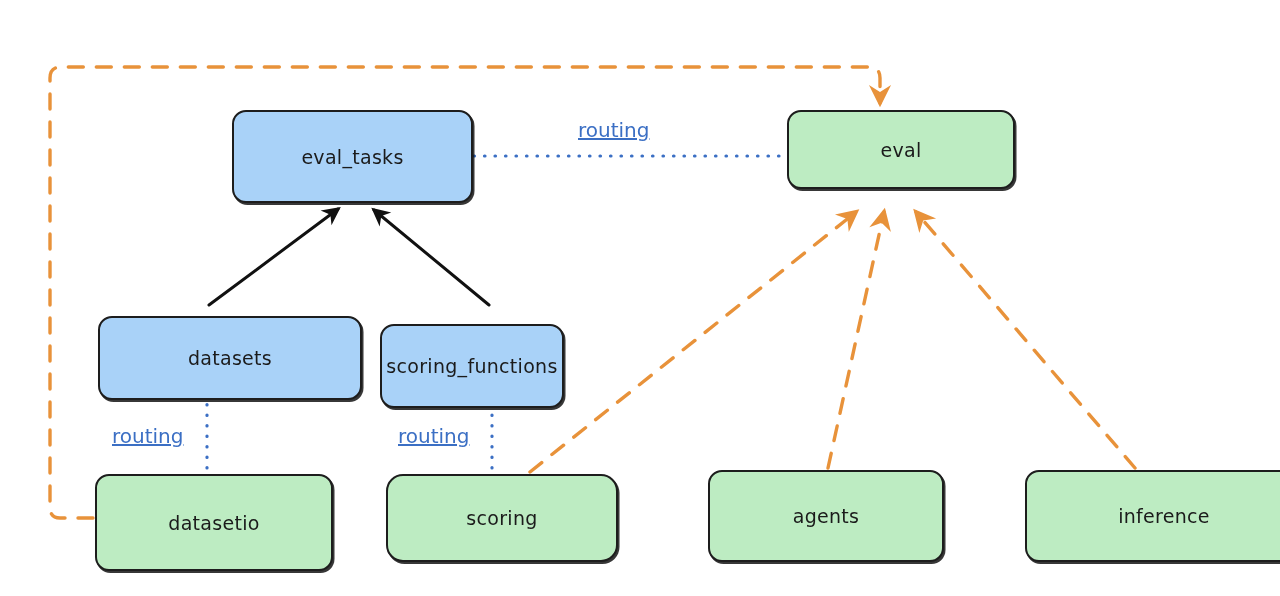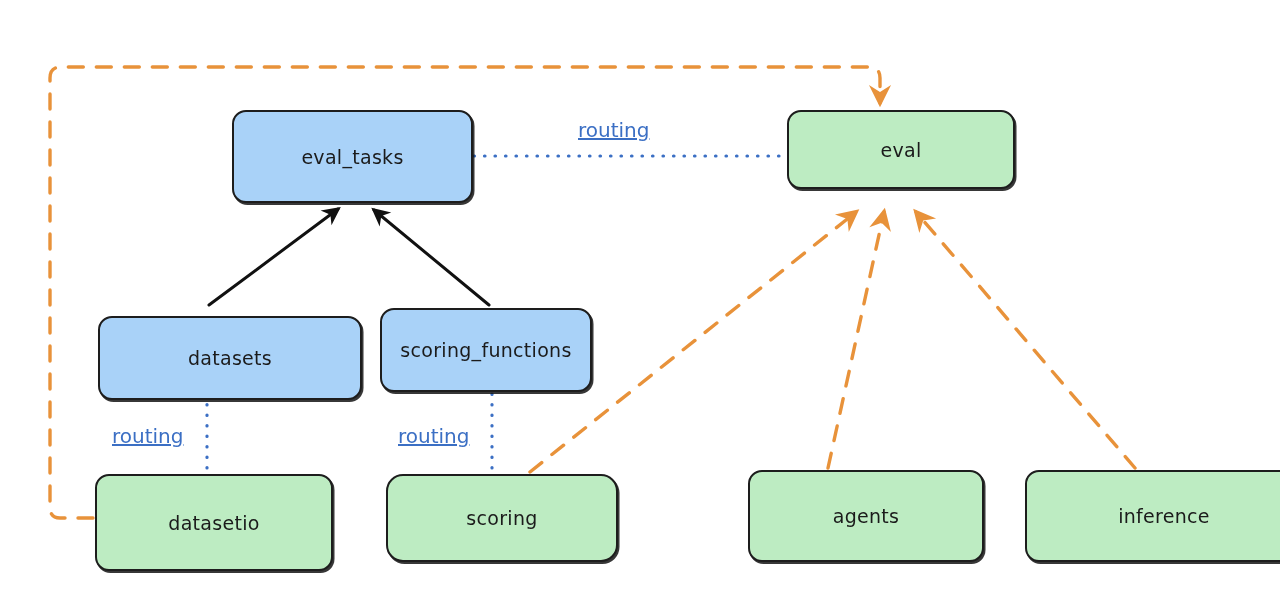--- a/index.html
+++ b/index.html
@@ -92,33 +92,33 @@
   </div>
 
   <div class="node green" style="left:787px; top:110px; width:228px; height:79px;">
     <span class="node-label">eval</span>
   </div>
 
   <div class="node blue" style="left:98px; top:308px; width:264px; height:84px;margin-top:8px;">
     <span class="node-label">datasets</span>
   </div>
 
-  <div class="node blue" style="left:380px; top:308px; width:212px; height:84px;">
+  <div class="node blue" style="left:380px; top:324px; width:184px; height:84px;">
     <span class="node-label">scoring_functions</span>
   </div>
 
   <div class="node green" style="left:95px; top:474px; width:238px; height:97px;">
     <span class="node-label">datasetio</span>
   </div>
 
   <div class="node green" style="left:386px; top:474px; width:232px; height:88px;border-radius:17px;">
     <span class="node-label">scoring</span>
   </div>
 
-  <div class="node green" style="left:708px; top:470px; width:236px; height:92px;margin-left:40px;">
+  <div class="node green" style="left:708px; top:470px; width:236px; height:92px;">
     <span class="node-label">agents</span>
   </div>
 
   <div class="node green" style="left:1025px; top:470px; width:278px; height:92px;">
     <span class="node-label">inference</span>
   </div>
 
   <div class="edge-label" style="left:578px; top:118px;">routing</div>
 
   <div class="edge-label" style="left:112px; top:424px;">routing</div>

